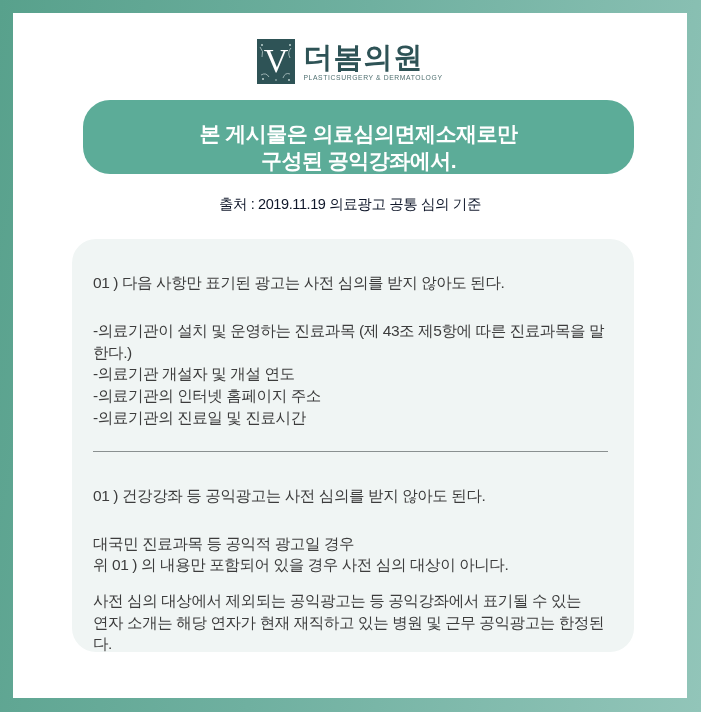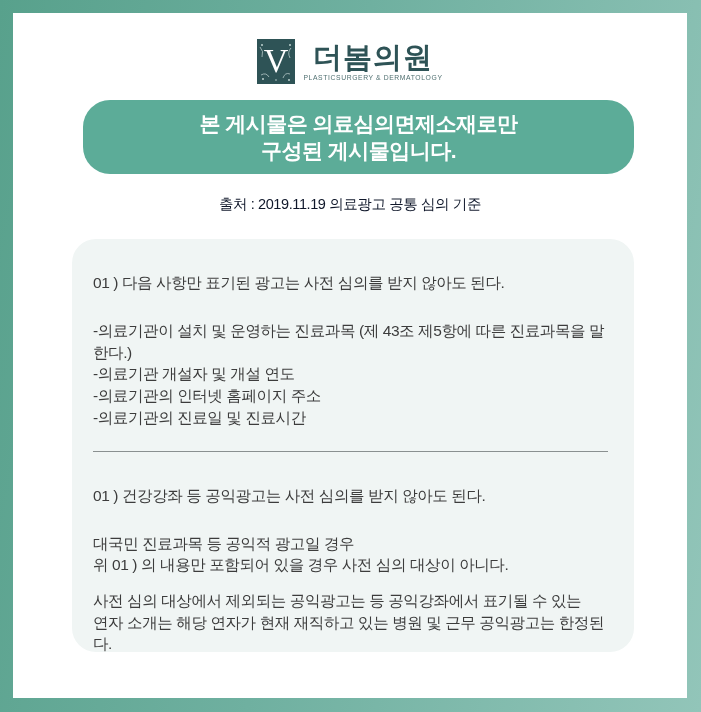--- a/index.html
+++ b/index.html
@@ -17,33 +17,33 @@
     position:absolute;left:13px;top:13px;width:674px;height:685px;
     background:#ffffff;
   }
   
   .logo{
     margin-top:25px;
     display:flex;justify-content:center;align-items:center;gap:8px;
     height:46px;
   }
   .logo-mark{display:block;}
-  .logo-text{display:flex;flex-direction:column;justify-content:center;align-items:center;}
+  .logo-text{display:flex;flex-direction:column;justify-content:center;}
   .clinic-name{
     color:#2e5356;font-size:29px;font-weight:bold;letter-spacing:1px;line-height:30px;
   }
   .clinic-sub{
     color:#4f6f70;font-size:6.8px;letter-spacing:0.6px;margin-top:2px;
   }
   
   .banner{
     margin-top:16px;margin-left:70px;
     width:551px;height:74px;border-radius:27px;
     background:#5cac98;
-    display:flex;flex-direction:column;justify-content:center;align-items:center;
+    display:flex;flex-direction:column;justify-content:flex-end;align-items:center;
   }
   .banner div{
     color:#ffffff;font-weight:bold;font-size:21px;line-height:27px;text-align:center;
     letter-spacing:-0.5px;
   }
   
   .source{
     margin-top:19px;text-align:center;color:#0f172a;
     font-size:14.5px;line-height:22px;font-weight:500;letter-spacing:-0.4px;
   }
@@ -91,21 +91,21 @@
         </g>
       </svg>
       <div class="logo-text">
         <div class="clinic-name">더봄의원</div>
         <div class="clinic-sub">PLASTICSURGERY &amp; DERMATOLOGY</div>
       </div>
     </div>
 
     <div class="banner">
       <div>본 게시물은 의료심의면제소재로만</div>
-      <div>구성된 게시물입니다.</div>
+      <div>구성된 공익강좌에서.</div>
     </div>
 
     <div class="source">
       <div>출처 : 2019.11.19 의료광고 공통 심의 기준</div>
     </div>
 
     <div class="notice-box">
 
       <div class="sec-heading">01 ) 다음 사항만 표기된 광고는 사전 심의를 받지 않아도 된다.</div>
       <div class="gap-2"></div>

